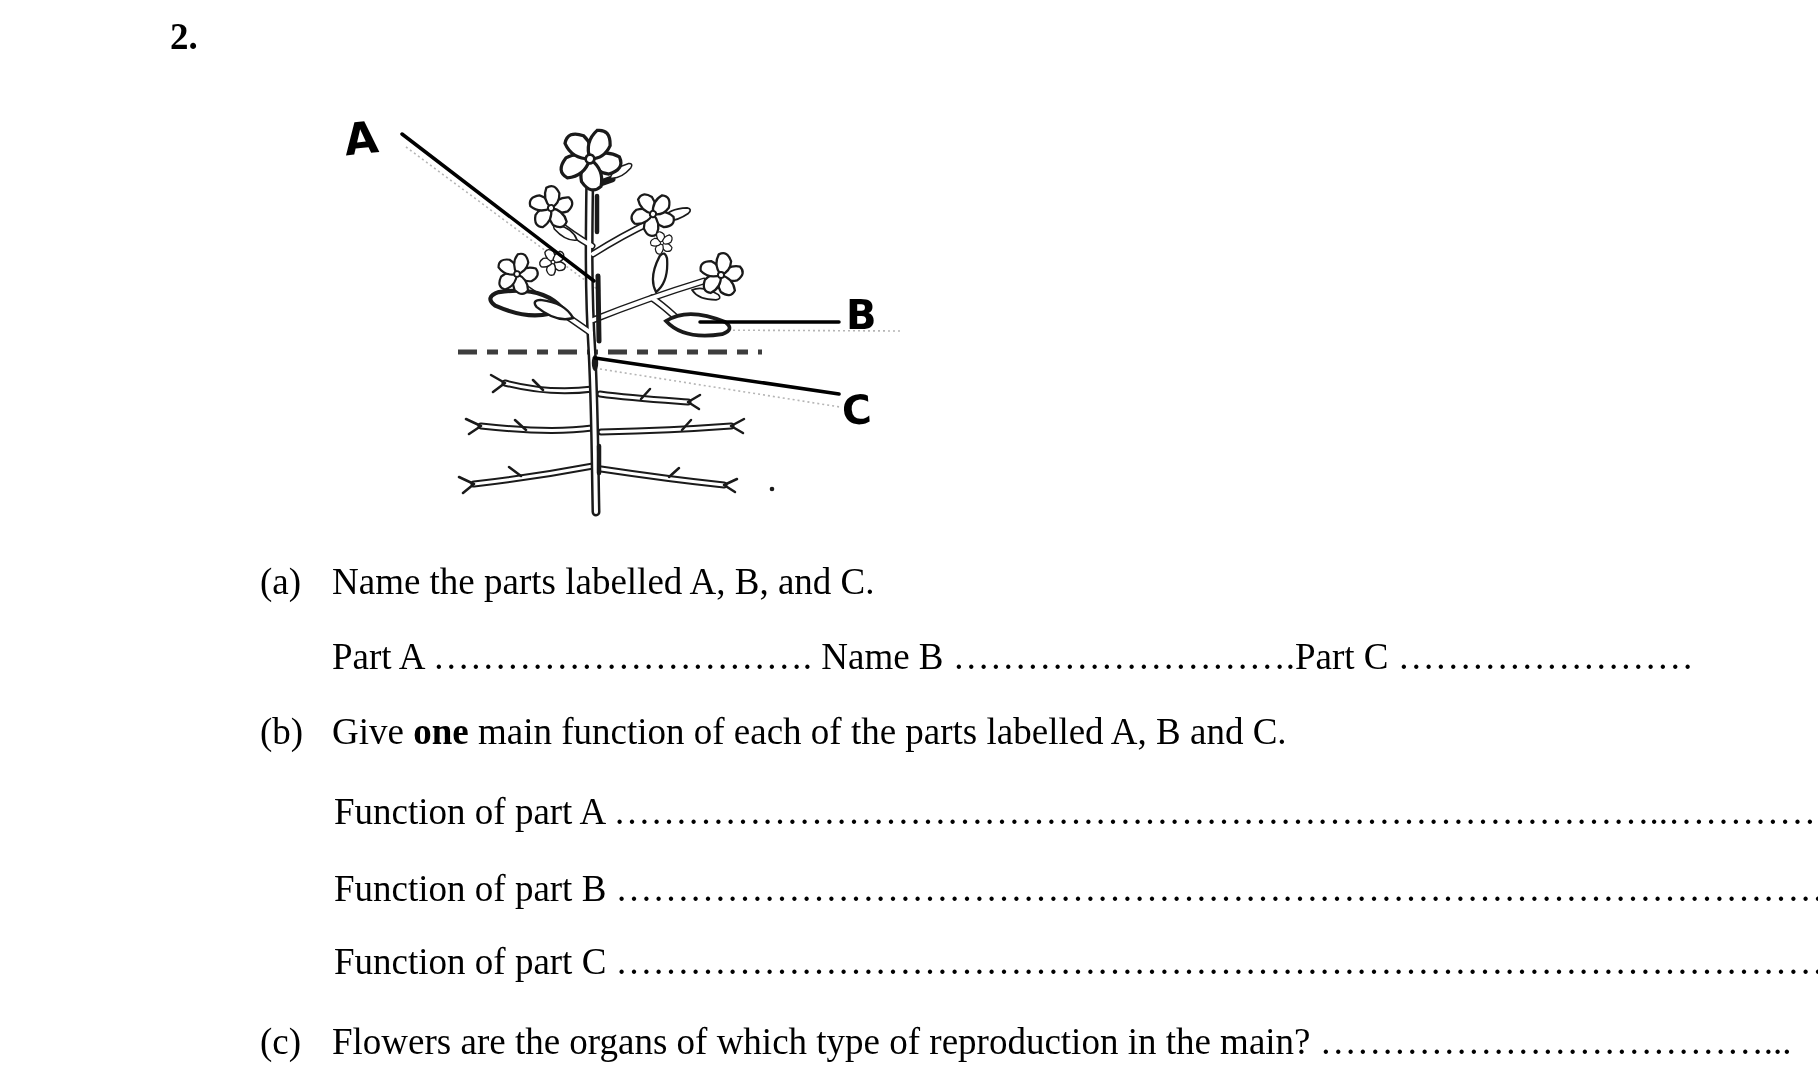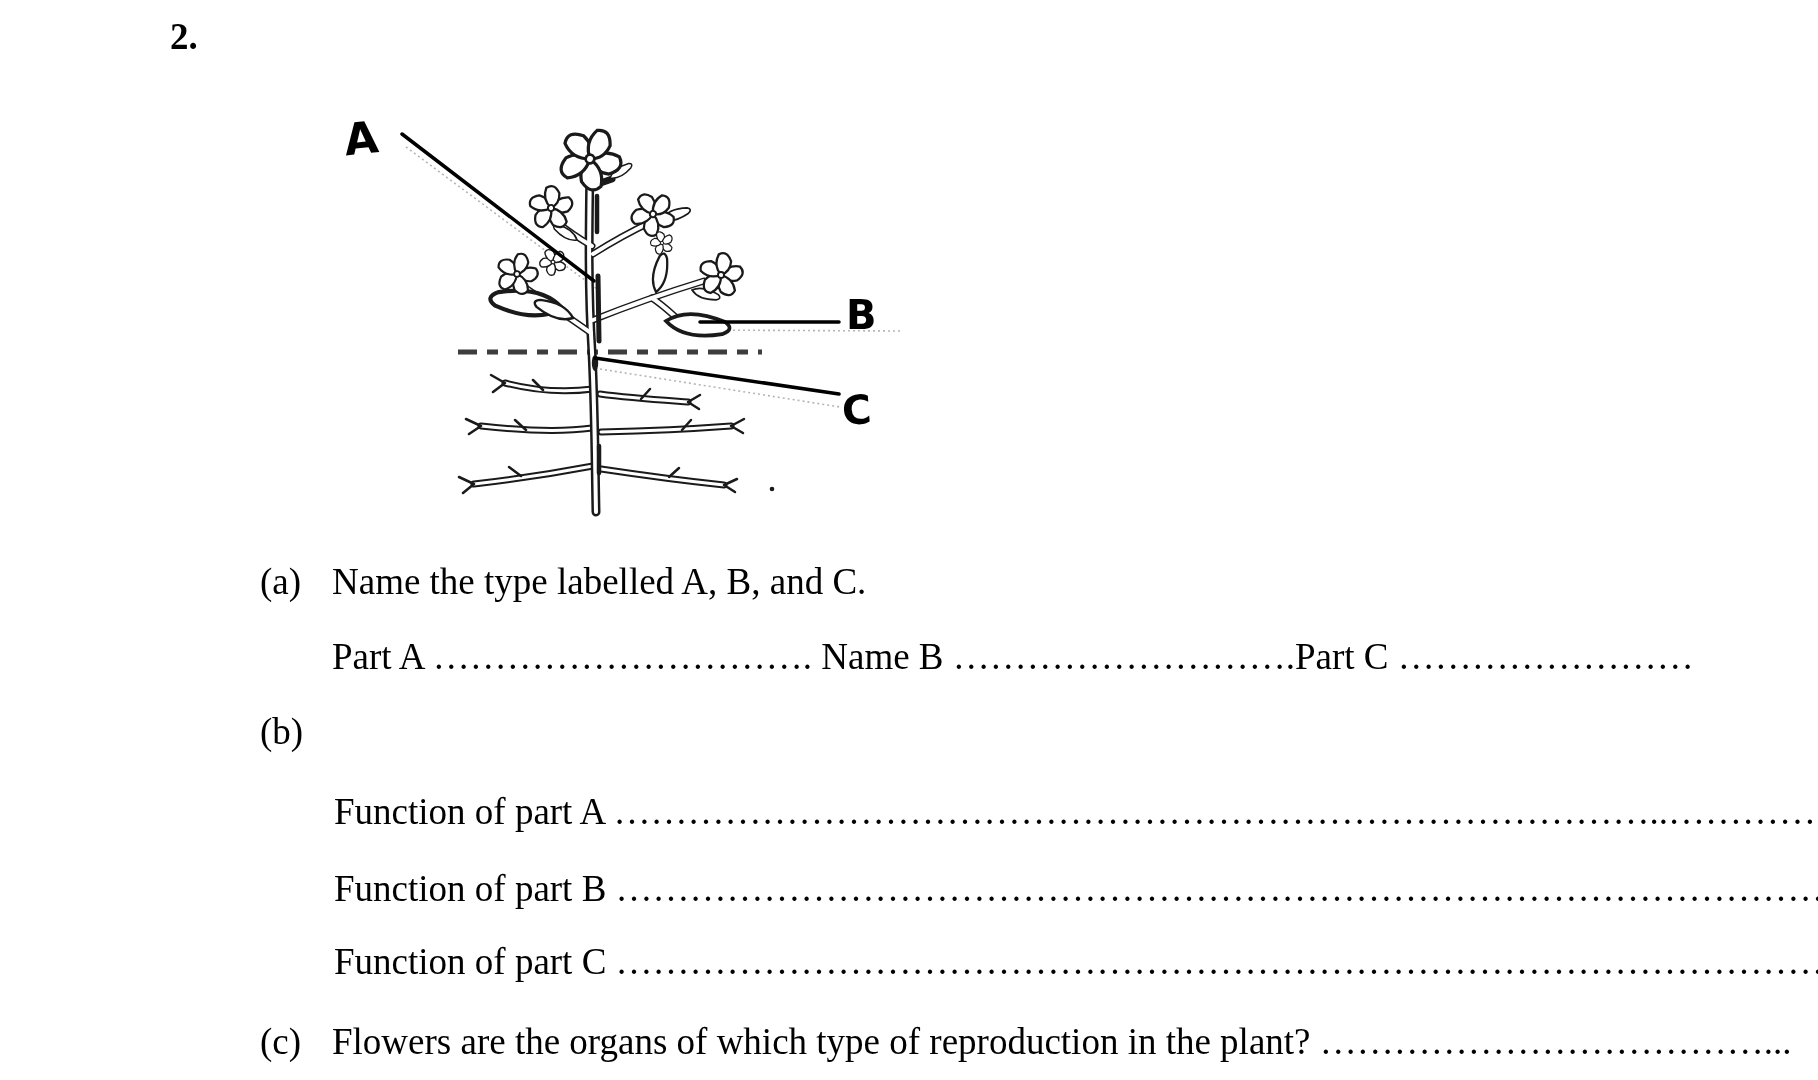--- a/index.html
+++ b/index.html
@@ -136,26 +136,27 @@
       <path d="M 700 322 L 839 322"></path>
       <path d="M 595 358 L 839 394"></path>
     </g>
 
     <text class="hand" x="344" y="154" font-size="44" transform="rotate(-6 358 138)">A</text>
     <text class="hand" x="846" y="329" font-size="40">B</text>
     <text class="hand" x="842" y="424" font-size="40" transform="rotate(-4 856 410)">C</text>
   </svg>
 
   <span class="t" style="left:260px;top:559px">(a)</span>
-  <span class="t" style="left:332px;top:559px">Name the type labelled A, B, and C.</span>
+  <span class="t" style="left:332px;top:559px">Name the parts labelled A, B, and C.</span>
 
   <span class="t" style="left:332px;top:634px">Part A …………………………. Name B ……………………….Part C ……………………</span>
 
   <span class="t" style="left:260px;top:709px">(b)</span>
+  <span class="t" style="left:332px;top:709px"><span>Give </span><span class="bold">one</span><span> main function of each of the parts labelled A, B and C.</span></span>
 
   <span class="t" style="left:334px;top:789px">Function of part A …………………………………………………………………………..……………...</span>
   <span class="t" style="left:334px;top:866px">Function of part B ………………………………………………………………………………………</span>
   <span class="t" style="left:334px;top:939px">Function of part C ………………………………………………………………………………………</span>
 
   <span class="t" style="left:260px;top:1019px">(c)</span>
-  <span class="t" style="left:332px;top:1019px"><span>Flowers are the organs of which type of reproduction in the plant?</span><span> ………………………………...</span></span>
+  <span class="t" style="left:332px;top:1019px"><span>Flowers are the organs of which type of reproduction in the main?</span><span> ………………………………...</span></span>
 
 </div>
 
 </body></html>

